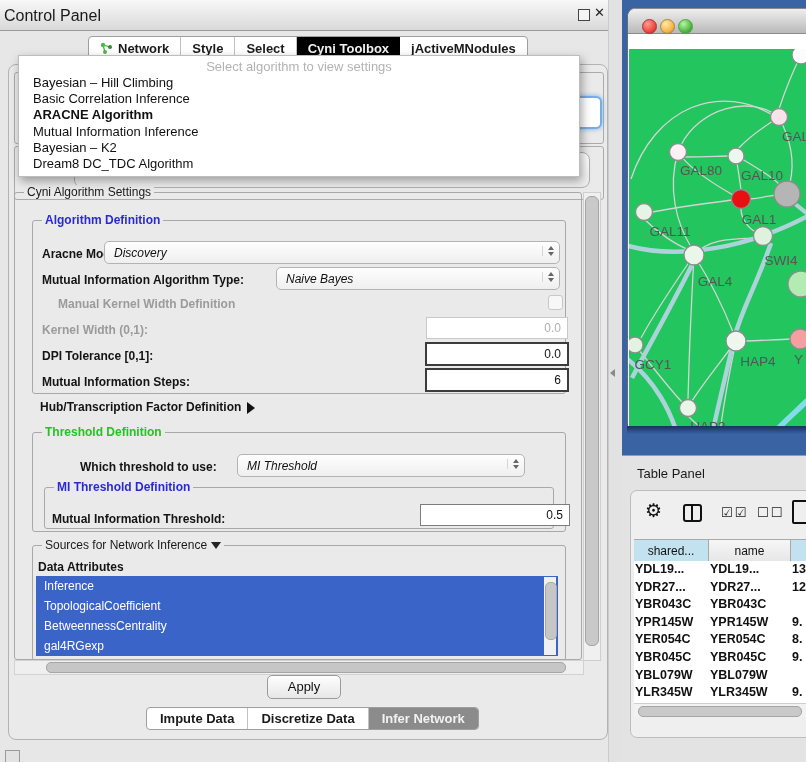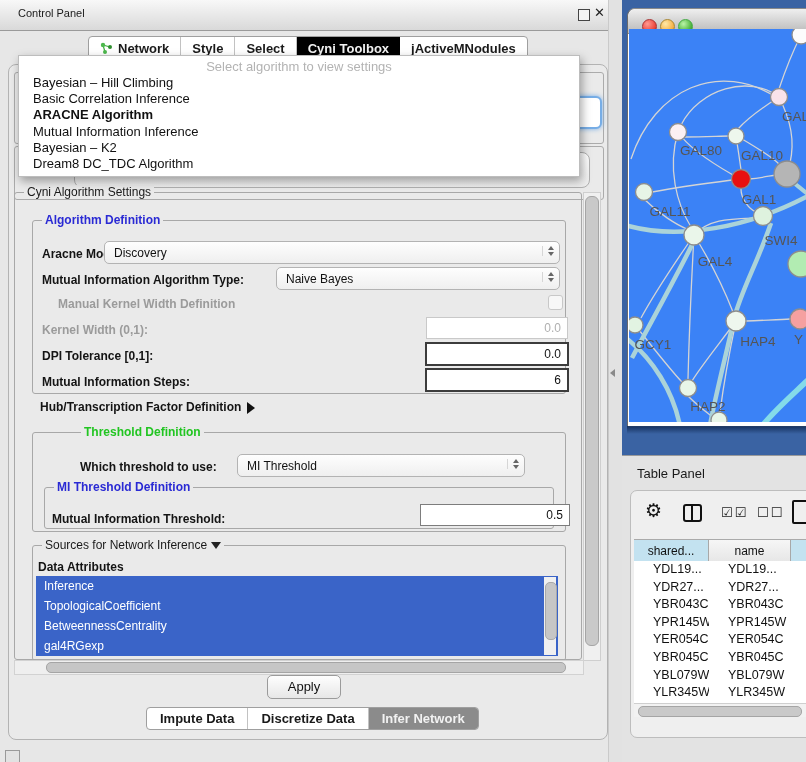--- a/index.html
+++ b/index.html
@@ -3,21 +3,21 @@
 <meta charset="utf-8">
 <style>
   html,body{margin:0;padding:0;background:#cfcfcf;}
   #app{position:relative;width:806px;height:762px;overflow:hidden;
        font-family:"Liberation Sans","DejaVu Sans",sans-serif;background:#e7e7e7;}
   .abs{position:absolute;}
 
   
   .titlebar{left:0;top:0;width:622px;height:30px;
     background:linear-gradient(#f8f8f8,#d9d9d9);border-bottom:1px solid #9a9a9a;}
-  .titlebar .title{position:absolute;left:18px;top:7px;font-size:11px;color:#1a1a1a;text-align:center;}
+  .titlebar .title{position:absolute;left:4px;top:7px;font-size:16px;color:#1a1a1a;text-align:center;}
   .float-btn{position:absolute;left:578px;top:9px;width:10px;height:10px;
     border:1.6px solid #444;background:#f4f4f4;}
   .close-btn{position:absolute;left:594px;top:5px;font-size:13px;font-weight:bold;color:#222;}
 
   
   .tabstrip{left:88px;top:36px;height:22px;display:flex;align-items:stretch;
     background:#fff;border:1px solid #9f9f9f;border-radius:4px;overflow:hidden;}
   .tab{display:flex;align-items:center;padding:0 11px;font-size:13px;font-weight:bold;
     color:#1a1a1a;border-right:1px solid #c2c2c2;}
   .tab:last-child{border-right:none;}
@@ -49,21 +49,21 @@
     font-size:12px;white-space:nowrap;}
   .lg-plain{color:#1a1a1a;}
   .lg-blue{color:#2a2ad4;font-weight:bold;}
   .lg-green{color:#21c521;font-weight:bold;}
 
   .lbl{position:absolute;font-size:12px;font-weight:bold;color:#141414;white-space:nowrap;}
   .lbl.disabled{color:#9b9b9b;}
 
   .combo{position:absolute;height:23px;background:linear-gradient(#fefefe,#efefef);
     border:1px solid #b3b3b3;border-radius:5px;font-size:12px;color:#111;
-    display:flex;align-items:center;padding-left:9px;box-sizing:border-box;}
+    display:flex;align-items:center;padding-left:9px;box-sizing:border-box;font-style:italic;}
   .arrows{position:absolute;right:5px;top:4px;display:flex;flex-direction:column;gap:2px;
     padding-left:5px;border-left:1px solid #d6d6d6;}
   .ar-up{width:0;height:0;border-left:3.5px solid transparent;border-right:3.5px solid transparent;
     border-bottom:4.5px solid #666;}
   .ar-dn{width:0;height:0;border-left:3.5px solid transparent;border-right:3.5px solid transparent;
     border-top:4.5px solid #666;}
 
   .field{position:absolute;height:20px;background:#fff;font-size:12px;color:#111;
     text-align:right;padding-right:6px;box-sizing:content-box;line-height:20px;}
   .f-dark{border:2px solid #3c3c3c;}
@@ -111,42 +111,42 @@
   
   .desktop{left:622px;top:0;width:184px;height:762px;background:#3a63a3;}
   .net-window{left:627px;top:8px;width:179px;height:418px;border-left:1px solid #6b6b6b;
     border-top:1px solid #8a8a8a;border-radius:8px 0 0 0;overflow:hidden;background:#fff;}
   .net-titlebar{position:absolute;left:0;top:0;width:100%;height:24px;
     background:linear-gradient(#efefef,#b9b9b9);border-bottom:1px solid #8a8a8a;border-radius:8px 0 0 0;}
   .light{position:absolute;top:10px;width:13px;height:13px;border-radius:50%;}
   .l-red{left:14px;background:radial-gradient(circle at 35% 30%,#ff9a92,#ee4b42 60%,#b5251e);border:1px solid #a33;}
   .l-yellow{left:32px;background:radial-gradient(circle at 35% 30%,#ffe9a8,#f7b64e 60%,#c8862a);border:1px solid #a83;}
   .l-green{left:50px;background:radial-gradient(circle at 35% 30%,#b9f3a8,#55b944 60%,#2e7d24);border:1px solid #4a4;}
-  .net-canvas{position:absolute;left:1px;top:20px;width:178px;height:393px;background:#3b82f6;}
+  .net-canvas{position:absolute;left:1px;top:40px;width:178px;height:393px;background:#22c55e;}
   .net-shadow{left:627px;top:426px;width:179px;height:8px;
     background:linear-gradient(#15305c,rgba(58,99,163,0));}
 
   
   .tp-region{left:622px;top:455px;width:184px;height:307px;background:#e3e3e3;border-top:1px solid #9a9a9a;}
   .tp-title{position:absolute;left:15px;top:10px;font-size:13px;color:#1a1a1a;}
   .tp-container{left:630px;top:490px;width:190px;height:246px;background:#efefef;
     border:1px solid #bdbdbd;border-radius:7px;}
   .gear{position:absolute;left:14px;top:10px;font-size:19px;color:#111;line-height:19px;}
   .colicon{position:absolute;left:52px;top:13px;width:15px;height:14px;border:2.5px solid #111;border-radius:3px;}
   .colicon::after{content:"";position:absolute;left:5.5px;top:0;width:2.5px;height:14px;background:#111;}
   .pair{position:absolute;top:14px;font-size:13px;color:#222;letter-spacing:2px;}
   .docicon{position:absolute;left:161px;top:9px;width:16px;height:20px;border:2.5px solid #111;border-radius:2px;background:#efefef;}
   .tp-header{position:absolute;left:3px;top:48px;display:flex;height:21px;border-top:1px solid #aaa;border-bottom:1px solid #999;}
   .th{box-sizing:border-box;border-right:1px solid #a8a8a8;font-size:12px;color:#111;
       display:flex;align-items:center;justify-content:center;}
   .th.blue{background:#c3e2f0;}
   .th.gray{background:linear-gradient(#f6f6f6,#e7e7e7);}
   .tp-rows{position:absolute;left:3px;top:70px;width:187px;height:142px;overflow:hidden;background:#fff;}
   .tr{display:flex;height:17.6px;line-height:17.6px;font-size:12.5px;color:#111;}
-  .td{box-sizing:border-box;padding-left:19px;white-space:nowrap;overflow:hidden;}
+  .td{box-sizing:border-box;padding-left:1px;white-space:nowrap;overflow:hidden;font-weight:bold;}
   .tp-hscroll{position:absolute;left:3px;top:212px;width:187px;height:13px;background:#f2f2f2;border-top:1px solid #cfcfcf;}
   .tp-hthumb{position:absolute;left:4px;top:2px;width:162px;height:9px;background:#c9c9c9;
     border:1px solid #a5a5a5;border-radius:5px;}
 </style>
 </head>
 <body>
 
 <div id="app">
 
   <div class="abs titlebar">
@@ -217,21 +217,21 @@
   <div class="abs lbl" style="left:42px;top:349px;">DPI Tolerance [0,1]:</div>
   <div class="field f-dark" style="left:425px;top:342px;width:134px;">0.0</div>
   <div class="abs lbl" style="left:42px;top:375px;">Mutual Information Steps:</div>
   <div class="field f-dark" style="left:425px;top:368px;width:134px;">6</div>
 
   <div class="abs lbl" style="left:40px;top:400px;">
     <span>Hub/Transcription Factor Definition</span><span class="tri-right"></span>
   </div>
 
   <div class="abs group" style="left:32px;top:432px;width:532px;height:98px;">
-    <span class="legend lg-green" style="background:#eaeaea;margin-left:39px;">Threshold Definition</span>
+    <span class="legend lg-green" style="background:#eaeaea;">Threshold Definition</span>
   </div>
   <div class="abs lbl" style="left:80px;top:460px;">Which threshold to use:</div>
   <div class="combo" style="left:237px;top:454px;width:288px;">
     <span>MI Threshold</span>
     <span class="arrows">
         <span class="ar-up"></span>
         <span class="ar-dn"></span>
       </span>
   </div>
   <div class="abs group" style="left:44px;top:487px;width:508px;height:40px;">

